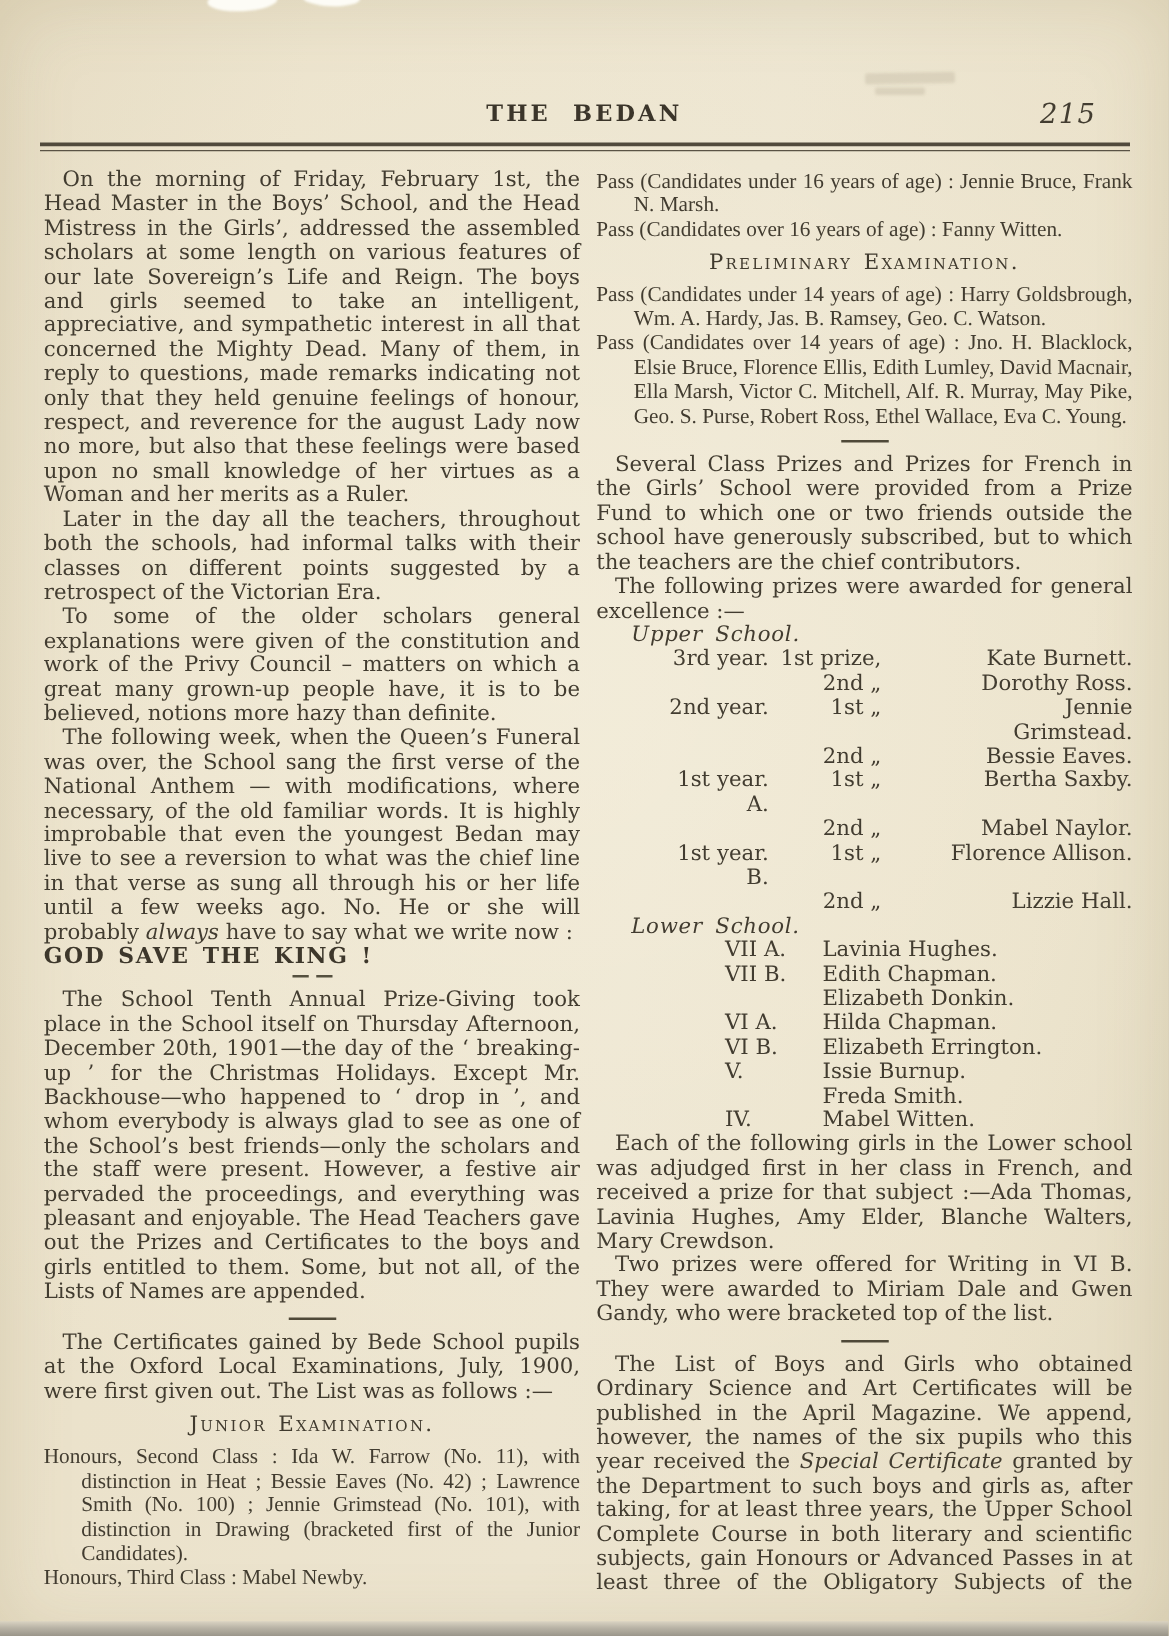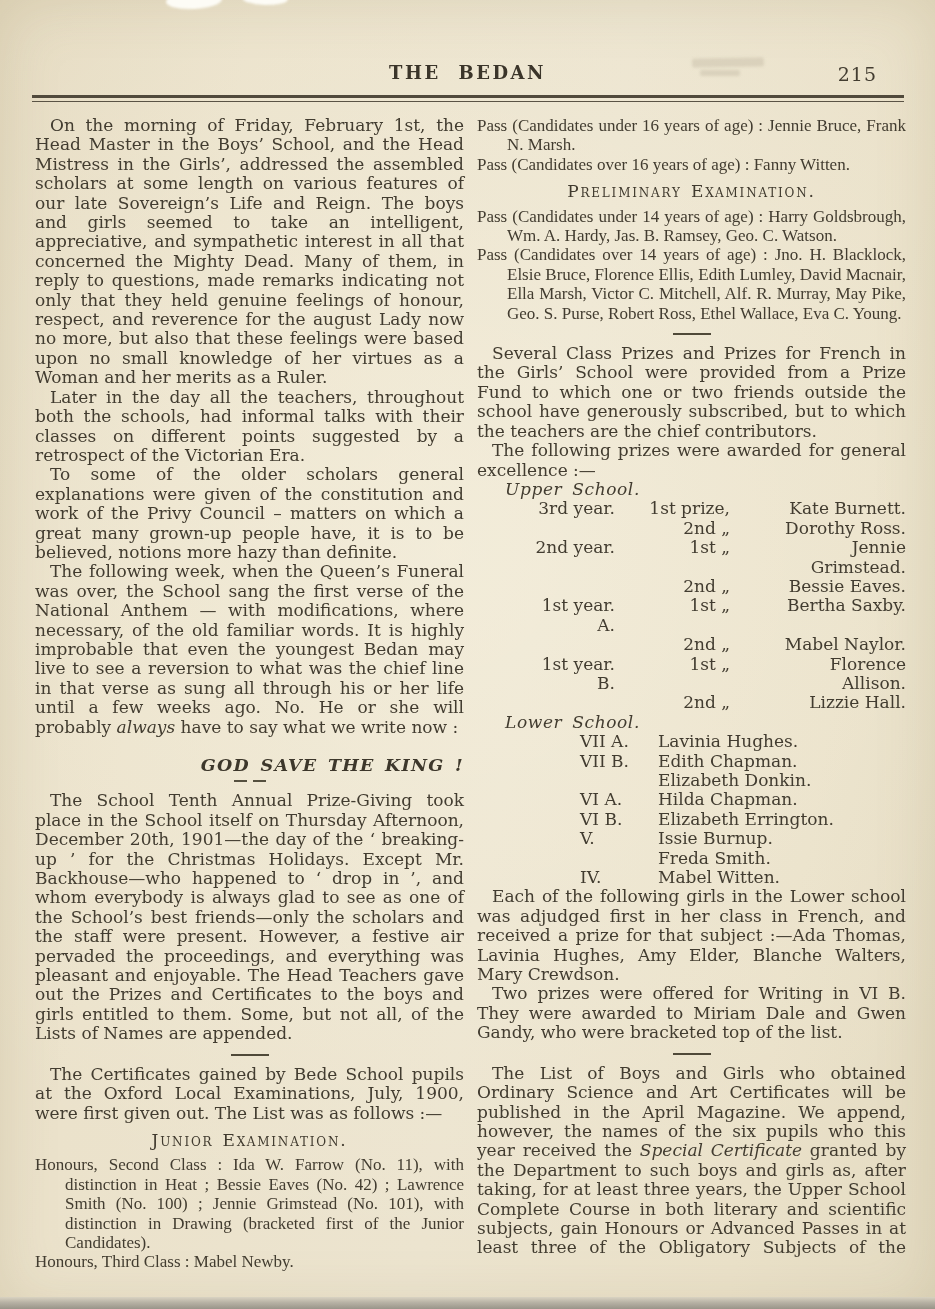--- a/index.html
+++ b/index.html
@@ -29,28 +29,28 @@
   }
   .smudge-1 { left: 692px; top: 58px; width: 72px; height: 9px; transform: rotate(-1deg); }
   .smudge-2 { left: 700px; top: 70px; width: 40px; height: 6px; }
   .bottom-edge {
     position: absolute; left: 0; right: 0; bottom: 0; height: 12px;
     background: linear-gradient(#d8d2c2 0%, #b3aea2 45%, #918d83 100%);
     opacity: 0.9;
   }
 
   
-  .running-head { position: relative; margin-top: 62px; height: 24px; }
+  .running-head { position: relative; margin-top: 81px; height: 24px; }
   .head-title {
     text-align: center; font-weight: 700; font-size: 18px;
     letter-spacing: 2.5px; word-spacing: 9px; color: #3b352a;
   }
   .page-num {
     position: absolute; right: 58px; bottom: 1px;
-    font-size: 19px; letter-spacing: 1px; color: #433d31;
+    font-size: 22px; letter-spacing: 1px; color: #433d31; font-style: italic;
   }
   .double-rule {
     width: 872px; margin: 9px auto 0; height: 7px;
     border-top: 3px solid #514a3c;
     border-bottom: 1.5px solid #5a5345;
   }
 
   
   .columns {
     display: flex; gap: 13px;
@@ -58,40 +58,40 @@
     font-size: 17px; line-height: 19.4px;
     text-align: justify;
     color: #423c30;
   }
   .col { flex: 1 1 0; min-width: 0; }
 
   .para { text-indent: 15px; }
   .hang { padding-left: 30px; text-indent: -30px; font-family: Liberation Serif, serif; }
 
   .center-head {
-    text-align: right; text-indent: 0; font-weight: 700;
+    text-align: left; text-indent: 0; font-weight: 700;
     font-size: 17.5px; letter-spacing: 1.3px; word-spacing: 3px;
-    margin-top: 19px; color: #3d372b; font-style: italic;
+    margin-top: 0; color: #3d372b;
   }
   .exam-head {
     text-align: center; text-indent: 0;
     font-variant: small-caps; letter-spacing: 1.8px; word-spacing: 2px;
     margin: 8px 0 5px; color: #403a2e;
   }
   .school-head { font-style: italic; padding-left: 28px; letter-spacing: 0.6px; word-spacing: 4px; }
 
   .short-rule { width: 38px; margin: 10px auto 9px; border-top: 2px solid #4f4938; }
   .broken-rule { display: flex; justify-content: center; gap: 6px; margin: 5px 0 9px; }
   .broken-rule span { width: 13px; border-top: 2px solid #55503f; height: 0; }
 
   
   .prize-table { padding-left: 42px; }
   .prize-row { display: flex; text-align: right; }
   .prize-year { width: 96px; flex: 0 0 96px; }
-  .prize-rank { width: 90px; flex: 0 0 90px; margin-left: 25px; }
+  .prize-rank { width: 90px; flex: 0 0 90px; }
   .prize-name { flex: 1; margin-left: 48px; }
 
   
   .form-table { padding-left: 103px; }
   .form-row { display: flex; text-align: left; }
   .form-class { width: 78px; flex: 0 0 78px; }
   .form-name { flex: 1; }
 
   .justify-last { text-align-last: justify; }
   .em { font-style: italic; }

